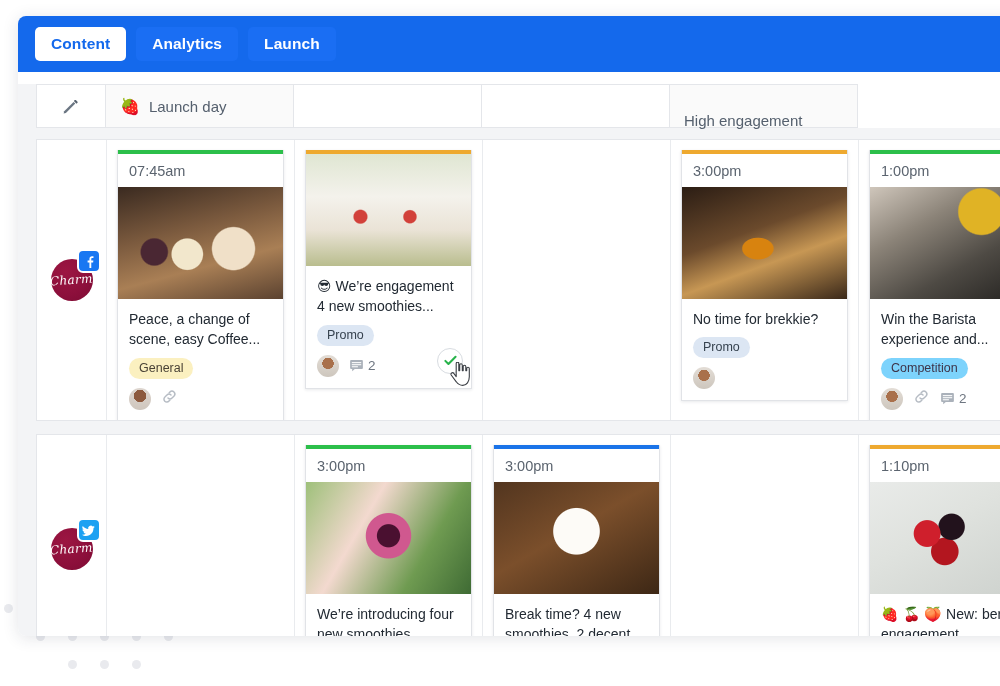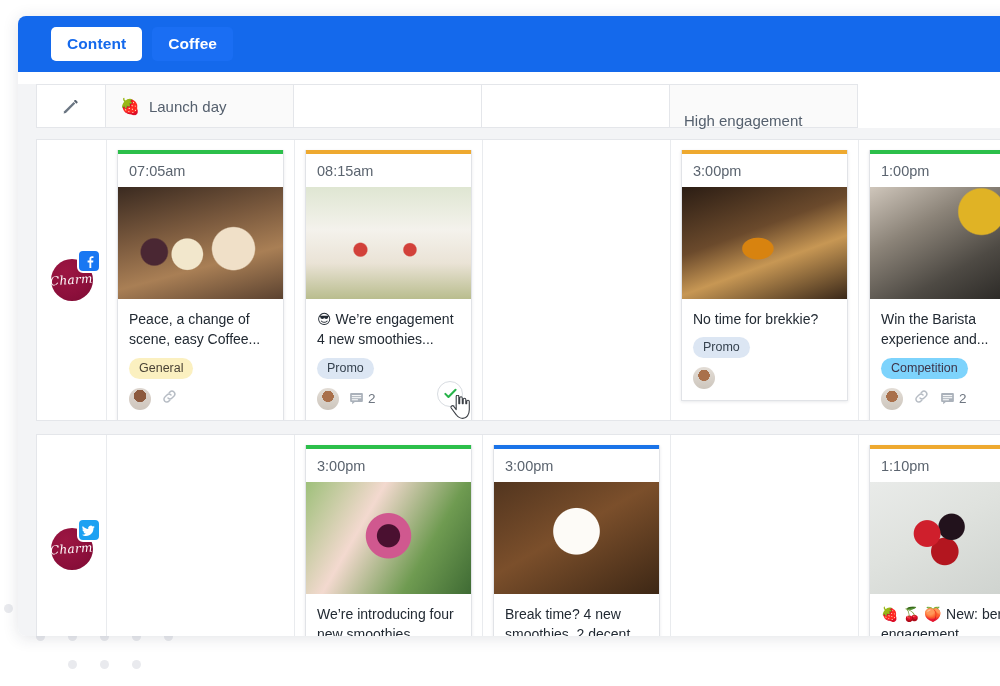--- a/index.html
+++ b/index.html
@@ -29,21 +29,21 @@
   .topnav {
     height: 56px; background: #1469ec;
     display: flex; align-items: center; padding-left: 17px; gap: 10px;
   }
   .navtab {
     height: 34px; padding: 0 16px; border-radius: 5px;
     display: flex; align-items: center; justify-content: center;
     font-size: 15.5px; font-weight: bold; letter-spacing: .1px;
     color: #ffffff; background: #1a6ef3; cursor: pointer; white-space: nowrap;
   }
-  .navtab.active { background: #ffffff; color: #1469ec; margin-left: 16px; }
+  .navtab.active { background: #ffffff; color: #1469ec; }
 
   
   .board { background: #f3f4f6; height: 564px; padding: 0; position: relative; }
 
   .labelrow {
     display: flex; height: 44px; margin: 12px 0 0 18px;
     background: #fff;
   }
   .lcell {
     border: 1px solid #e4e6ea; border-left: none;
@@ -143,21 +143,22 @@
       <div class="dot" style="left: 164px; top: 632px;"></div>
       <div class="dot" style="left: 68px; top: 660px;"></div>
       <div class="dot" style="left: 100px; top: 660px;"></div>
       <div class="dot" style="left: 132px; top: 660px;"></div>
     </div>
 
   <div class="window">
 
     <div class="topnav" id="topnav">
         <div class="navtab active">Content</div>
-        <div class="navtab">Coffee</div>
+        <div class="navtab">Analytics</div>
+        <div class="navtab">Launch</div>
       </div>
 
     <div class="board">
 
       <div class="labelrow" id="labelrow">
           <div class="lcell pencil" style="width: 70px;">
             <span>
               <svg width="20" height="20" viewBox="0 0 20 20" aria-hidden="true">
                 <path d="M3.2 15.3l-.6 2.3 2.3-.6 9.4-9.4-1.7-1.7L3.2 15.3z" fill="#6b7683"></path>
                 <path d="M14.9 4.1l1.6 1.6c.3.3.3.8 0 1.1l-1 1-2.7-2.7 1-1c.3-.3.8-.3 1.1 0z" fill="#57636f"></path>
@@ -188,37 +189,36 @@
               <div class="social-badge fb">
                 <svg width="14" height="14" viewBox="0 0 16 16" aria-hidden="true">
                   <path d="M10.6 16V9.8h2.1l.3-2.4h-2.4V5.9c0-.7.2-1.2 1.2-1.2h1.3V2.6C12.9 2.5 12.2 2.5 11.4 2.5 9.7 2.5 8.5 3.6 8.5 5.6v1.8H6.4v2.4h2.1V16h2.1z" fill="#fff"></path>
                 </svg>
               </div>
             </div>
           </div>
           <div class="cellcol" style="flex: 0 0 188px;">
             <div class="card">
               <div class="stripe" style="background:#2cbf4a"></div>
-              <div class="time">07:05am</div>
+              <div class="time">07:45am</div>
               <div class="thumb" style="background-image:radial-gradient(circle at 70% 55%, #f0e0c8 0 16%, rgba(0,0,0,0) 17%),radial-gradient(circle at 42% 60%, #f2e7cc 0 13%, rgba(0,0,0,0) 14%),radial-gradient(circle at 22% 58%, #4a2733 0 9%, rgba(0,0,0,0) 10%),linear-gradient(165deg,#3a2a20 0%,#7b5a3e 38%,#a97f55 66%,#5b4230 100%)"></div>
               <div class="caption"><span>Peace, a change of</span><span class="l2">scene, easy Coffee...</span></div>
               <div class="tagrow"><span class="tag" style="background:#fbf0c0;color:#4a4336">General</span></div>
               <div class="metarow">
                 <span class="uface" style="background-image:radial-gradient(circle at 50% 36%, #8d5a3e 0 34%, rgba(0,0,0,0) 35%), linear-gradient(180deg,#ded6cf,#cfc6bd)"></span>
                 <span><svg width="17" height="17" viewBox="0 0 20 20" aria-hidden="true">
                     <path d="M8.2 11.8a3.4 3.4 0 0 0 4.8 0l2.4-2.4a3.4 3.4 0 0 0-4.8-4.8l-1 1" fill="none" stroke="#b6bcc4" stroke-width="1.7" stroke-linecap="round"></path>
                     <path d="M11.8 8.2a3.4 3.4 0 0 0-4.8 0l-2.4 2.4a3.4 3.4 0 1 0 4.8 4.8l1-1" fill="none" stroke="#b6bcc4" stroke-width="1.7" stroke-linecap="round"></path>
                   </svg></span>
               </div>
             </div>
           </div>
           <div class="cellcol" style="flex: 0 0 188px;">
             <div class="card">
               <div class="stripe" style="background:#eea92f"></div>
-              <div class="time">08:15am</div>
               <div class="thumb" style="background-image:radial-gradient(circle at 33% 56%, #d2413a 0 5%, rgba(0,0,0,0) 6%),radial-gradient(circle at 63% 56%, #d2413a 0 5%, rgba(0,0,0,0) 6%),linear-gradient(180deg,#dfe6d2 0%,#f4f2ec 38%,#eae3d6 68%,#b9bd8e 100%)"></div>
               <div class="caption"><span class="emoji">😎</span> <span>We’re engagement</span><span class="l2">4 new smoothies...</span></div>
               <div class="tagrow"><span class="tag" style="background:#dce6f3;color:#36424f">Promo</span></div>
               <div class="metarow">
                 <span class="uface" style="background-image:radial-gradient(circle at 50% 38%, #a9704b 0 32%, rgba(0,0,0,0) 33%), linear-gradient(180deg,#e3ddd6,#cdc6bd)"></span>
                 <span class="cmt">
                   <svg width="15" height="15" viewBox="0 0 16 16" aria-hidden="true">
                     <rect x="1.2" y="2.2" width="13.6" height="9.4" rx="1" fill="#aab1ba"></rect>
                     <rect x="3" y="4.4" width="10" height="1.1" fill="#fff"></rect>
                     <rect x="3" y="6.6" width="10" height="1.1" fill="#fff"></rect>

